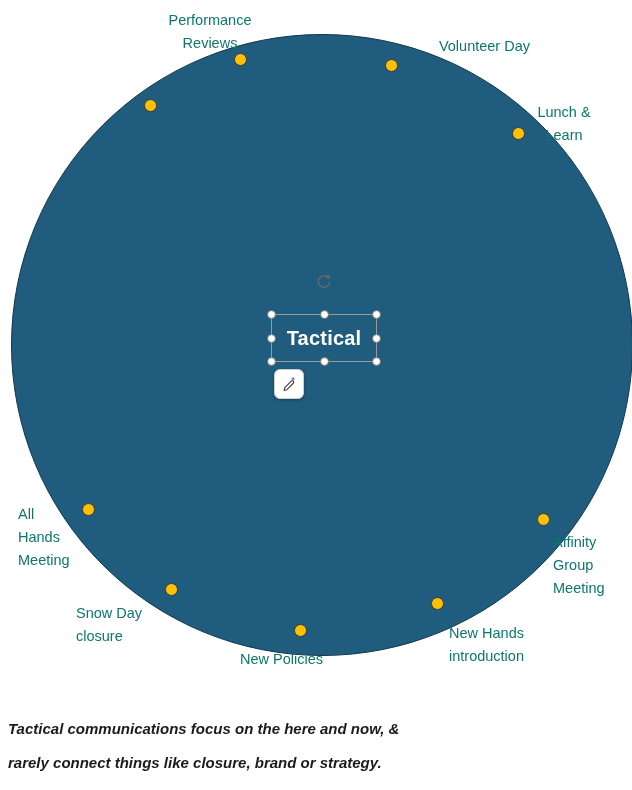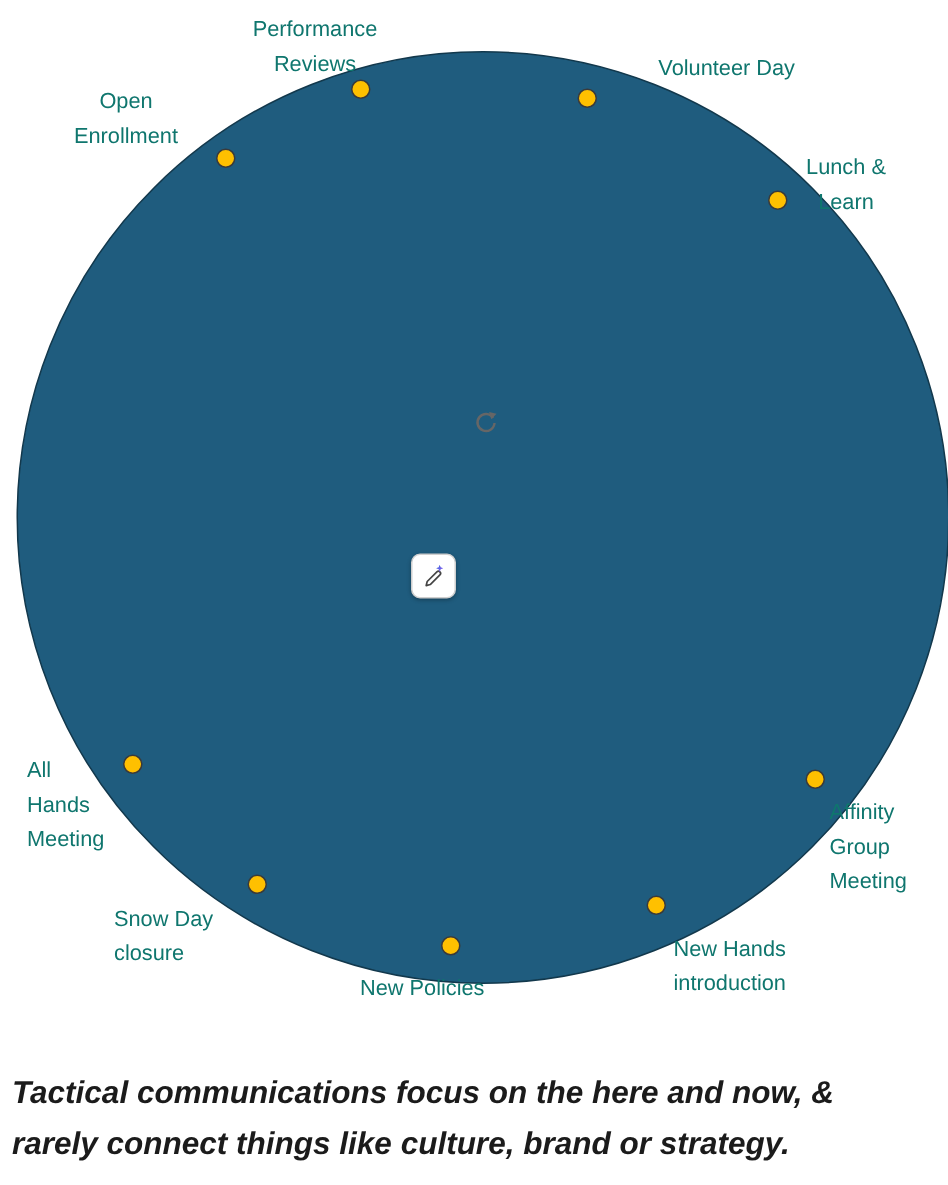--- a/index.html
+++ b/index.html
@@ -72,21 +72,21 @@
     background: #fff; border: 1px solid #cfcfcf; border-radius: 6px;
     box-shadow: 0 1px 3px rgba(0,0,0,0.3);
     display: flex; align-items: center; justify-content: center;
     cursor: pointer;
   }
 
   
   #caption {
     position: absolute; left: 8px; top: 712px; width: 620px;
     font-weight: 700; font-style: italic;
-    font-size: 21px; line-height: 34px;
+    font-size: 15px; line-height: 34px;
     color: #1b1b1b;
     cursor: text;
   }
   #caption div { white-space: nowrap; }
 </style>
 </head>
 <body>
 
 <div id="canvas">
 
@@ -97,47 +97,57 @@
   <div class="dot" style="left:144px; top:99px;"></div>
   <div class="dot" style="left:512px; top:127px;"></div>
   <div class="dot" style="left:82px;  top:503px;"></div>
   <div class="dot" style="left:537px; top:513px;"></div>
   <div class="dot" style="left:165px; top:583px;"></div>
   <div class="dot" style="left:431px; top:597px;"></div>
   <div class="dot" style="left:294px; top:624px;"></div>
 
   <div class="evt" style="left:150px; top:9px;   width:120px; text-align:center;">Performance Reviews</div>
   <div class="evt" style="left:410px; top:35px;  width:120px; text-align:right;">Volunteer Day</div>
-  <div class="evt" style="left:34px;  top:57px;  width:100px; text-align:center;">Open Enrollment</div>
   <div class="evt" style="left:18px;  top:503px; width:58px;  text-align:left;">All Hands Meeting</div>
   <div class="evt" style="left:527px; top:101px; width:74px;  text-align:center;">Lunch &amp; Learn</div>
   <div class="evt" style="left:553px; top:531px; width:62px;  text-align:left;">Affinity Group Meeting</div>
   <div class="evt" style="left:76px;  top:602px; width:86px;  text-align:left;">Snow Day closure</div>
   <div class="evt" style="left:449px; top:622px; width:104px; text-align:left;">New Hands introduction</div>
   <div class="evt" style="left:240px; top:648px; width:112px; text-align:left;">New Policies</div>
 
   <div id="rotate">
     <svg viewBox="0 0 20 20" width="18" height="18">
       <path d="M15.3 6.2 A6.3 6.3 0 1 0 16.3 10" fill="none" stroke="#666666" stroke-width="1.8"></path>
       <path d="M12.3 1.8 L17.8 3.2 L13.9 7.3 Z" fill="#666666"></path>
     </svg>
   </div>
 
+  <div id="sel">
+    <span id="center-label">Tactical</span>
+    <span class="handle h-nw"></span>
+    <span class="handle h-n"></span>
+    <span class="handle h-ne"></span>
+    <span class="handle h-w"></span>
+    <span class="handle h-e"></span>
+    <span class="handle h-sw"></span>
+    <span class="handle h-s"></span>
+    <span class="handle h-se"></span>
+  </div>
 
   <div id="copilot">
     <svg viewBox="0 0 24 24" width="18" height="18">
       <defs>
         <linearGradient id="grad-copilot" x1="0" y1="0" x2="1" y2="1">
           <stop offset="0" stop-color="#2f6bd8"></stop>
           <stop offset="1" stop-color="#9b59f5"></stop>
         </linearGradient>
       </defs>
       <path d="M5.5 20.5 l0.9 -3.6 8.6 -8.6 a1.9 1.9 0 0 1 2.7 2.7 l-8.6 8.6 z" fill="none" stroke="#444444" stroke-width="1.5" stroke-linejoin="round"></path>
       <path d="M17.5 2 l0.9 2.3 2.3 0.9 -2.3 0.9 -0.9 2.3 -0.9 -2.3 -2.3 -0.9 2.3 -0.9 z" fill="url(#grad-copilot)"></path>
     </svg>
   </div>
 
   <div id="caption">
     <div>Tactical communications focus on the here and now, &amp;</div>
-    <div>rarely connect things like culture, brand or strategy.</div>
+    <div>rarely connect things like closure, brand or strategy.</div>
   </div>
 
 </div>
 
 </body></html>

